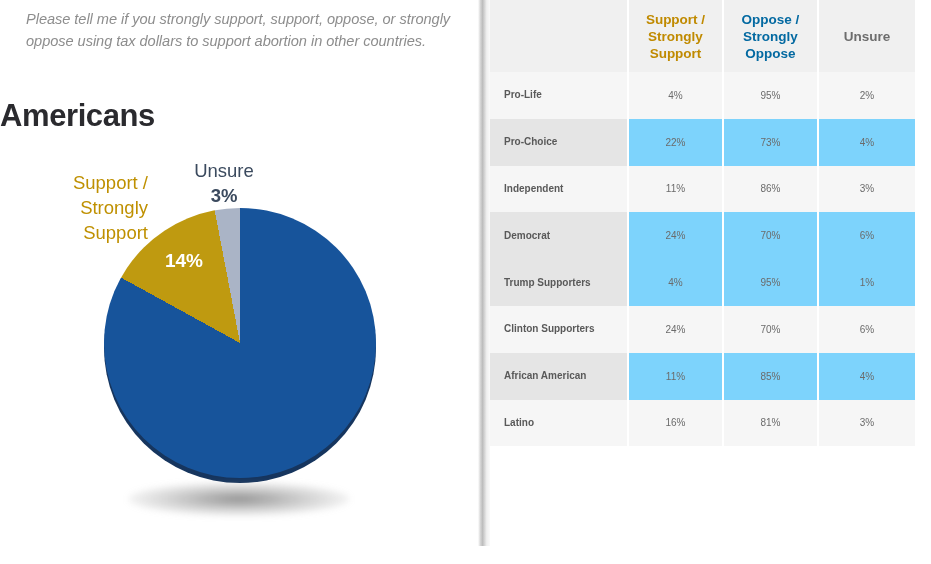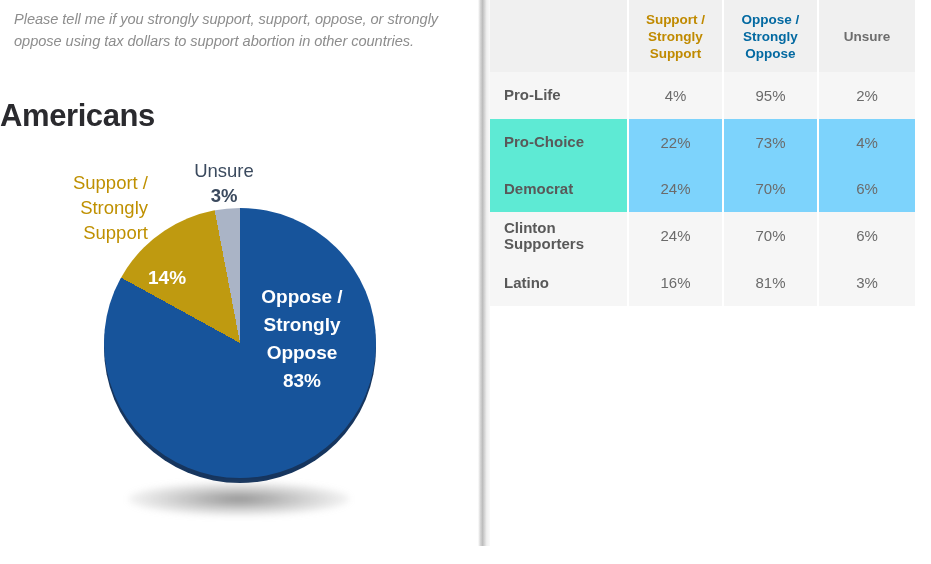--- a/index.html
+++ b/index.html
@@ -19,21 +19,21 @@
 
   
   #left-panel {
     position: absolute;
     left: 0; top: 0;
     width: 478px; height: 564px;
     background: #ffffff;
   }
   #question-text {
     position: absolute;
-    left: 14px; top: 8px;
+    left: 26px; top: 8px;
     width: 444px;
     font-style: italic;
     font-size: 14.6px;
     line-height: 22px;
     color: #8d8d8d;
     letter-spacing: -0.05px;
   }
   #chart-title {
     position: absolute;
     left: 0; top: 98px;
@@ -97,22 +97,23 @@
   #label-unsure {
     left: 168px; top: 158px;
     width: 112px;
     text-align: center;
     font-size: 18.5px;
     line-height: 25px;
     color: #3b4a5e;
   }
   #label-unsure .pct { display: block; font-weight: bold; }
   #label-support-pct {
-    left: 148px; top: 267px;
+    left: 148px; top: 250px;
     width: 72px;
+    text-align: center;
     font-size: 19px;
     font-weight: bold;
     color: #ffffff;
   }
   #label-oppose {
     left: 238px; top: 283px;
     width: 128px;
     text-align: center;
     font-size: 19px;
     line-height: 28px;
@@ -160,38 +161,38 @@
     border-right: 2px solid #ffffff;
   }
   #results-table thead th:last-child { border-right: none; }
   th.th-blank   { background: #f0f0f0; }
   th.th-support { color: #c08a00; }
   th.th-oppose  { color: #0369a1; }
   th.th-unsure  { color: #6d6d6d; }
 
   #results-table tbody td {
     height: 46.8px;
-    font-size: 15px;
+    font-size: 10px;
     color: #6b6b6b;
     padding: 0 6px;
     text-align: center;
     vertical-align: middle;
     border-right: 2px solid #ffffff;
   }
   #results-table tbody td:last-child { border-right: none; }
   #results-table tbody td.row-label {
     text-align: left;
     padding-left: 14px;
     font-weight: bold;
     color: #595959;
     line-height: 16px;
   }
   #results-table tbody tr.stripe td { background: #f6f6f6; }
   #results-table tbody tr.plain  td { background: #7dd3fc; }
-  #results-table tbody tr.plain  td.row-label { background: #5eead4; }
+  #results-table tbody tr.plain  td.row-label { background: #e5e5e5; }
 </style>
 </head>
 <body>
 
 <div id="root">
 
   <div id="left-panel">
 
     <div id="question-text">Please tell me if you strongly support, support, oppose, or strongly oppose using tax dollars to support abortion in other countries.</div>
 
@@ -205,24 +206,20 @@
 
     <div class="pie-label" id="label-support">Support / Strongly Support</div>
 
     <div class="pie-label" id="label-unsure">
       <span>Unsure</span>
       <span class="pct">3%</span>
     </div>
 
     <div class="pie-label" id="label-support-pct">14%</div>
 
-    <div class="pie-label" id="label-oppose">
-      <span>Oppose / Strongly Oppose</span>
-      <span class="pct">83%</span>
-    </div>
 
   </div>
 
   <div id="panel-divider"></div>
 
   <div id="table-panel">
     <table id="results-table">
       <colgroup>
         <col class="c-label">
           <col class="c-num">
@@ -251,32 +248,50 @@
             <td>4%</td>
             <td>95%</td>
             <td>2%</td>
           </tr>
           <tr class="plain">
             <td class="row-label">Pro-Choice</td>
             <td>22%</td>
             <td>73%</td>
             <td>4%</td>
           </tr>
+          <tr class="stripe">
+            <td class="row-label">Independent</td>
+            <td>11%</td>
+            <td>86%</td>
+            <td>3%</td>
+          </tr>
           <tr class="plain">
             <td class="row-label">Democrat</td>
             <td>24%</td>
             <td>70%</td>
             <td>6%</td>
           </tr>
+          <tr class="plain">
+            <td class="row-label">Trump Supporters</td>
+            <td>4%</td>
+            <td>95%</td>
+            <td>1%</td>
+          </tr>
           <tr class="stripe">
             <td class="row-label">Clinton Supporters</td>
             <td>24%</td>
             <td>70%</td>
             <td>6%</td>
           </tr>
+          <tr class="plain">
+            <td class="row-label">African American</td>
+            <td>11%</td>
+            <td>85%</td>
+            <td>4%</td>
+          </tr>
           <tr class="stripe">
             <td class="row-label">Latino</td>
             <td>16%</td>
             <td>81%</td>
             <td>3%</td>
           </tr>
         </tbody>
     </table>
   </div>
 

